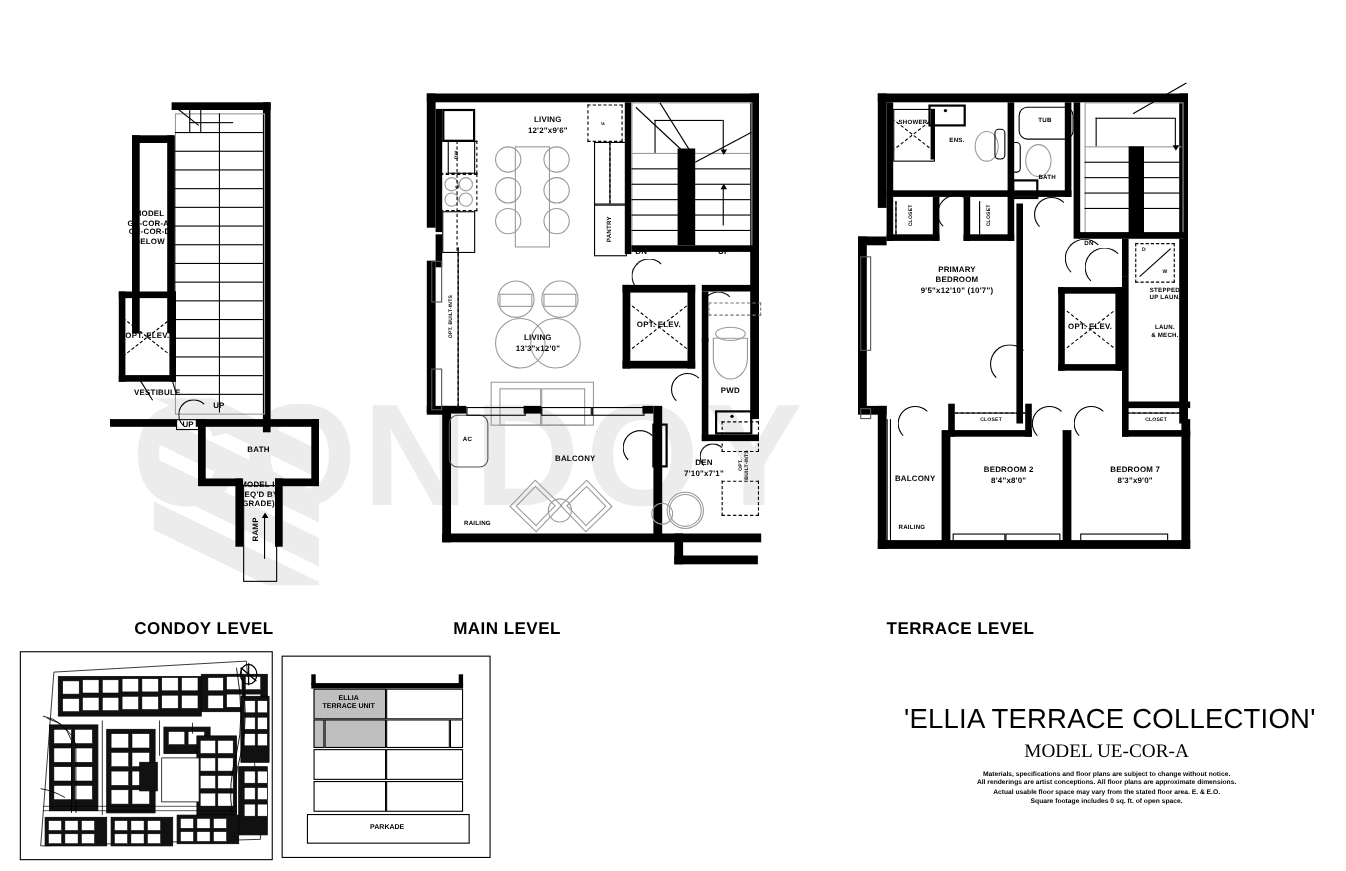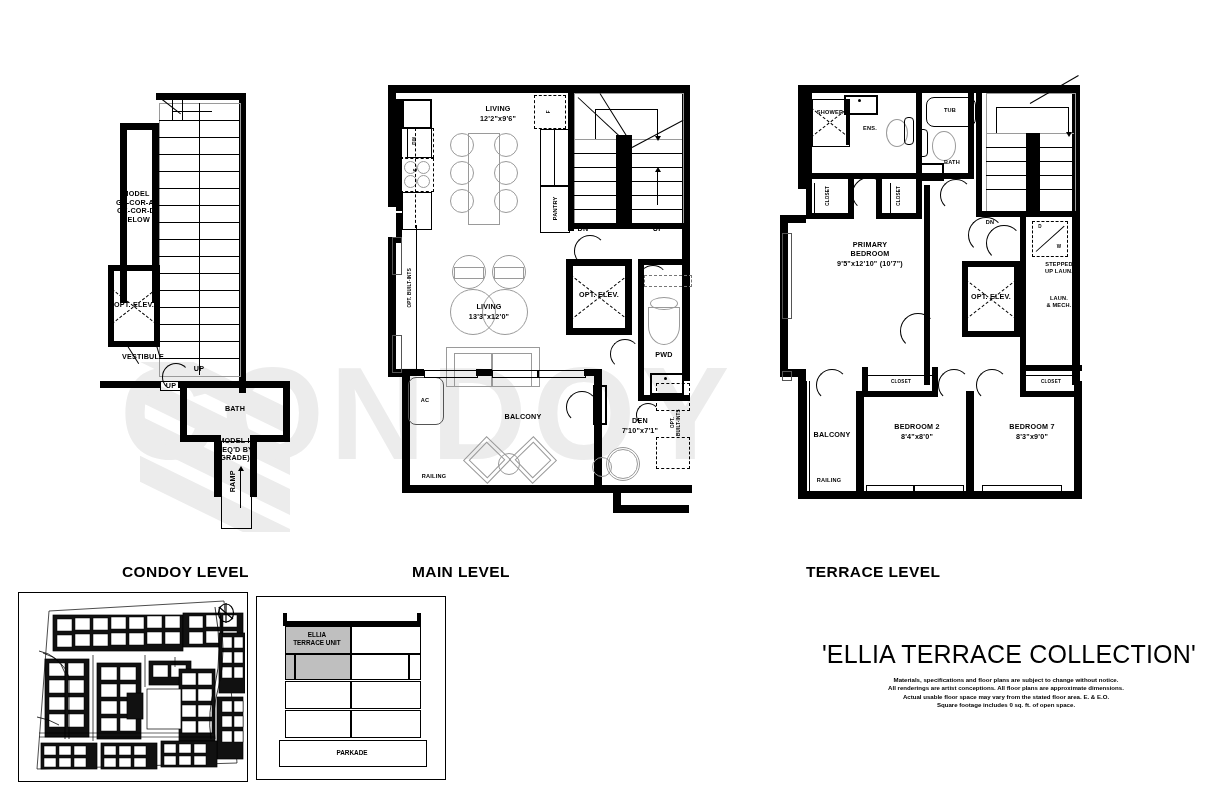--- a/index.html
+++ b/index.html
@@ -611,20 +611,21 @@
       <div class="keywhite" style="left:6px;top:97px;width:64px;height:26px;"></div>
       <div class="keywhite" style="left:72px;top:97px;width:68px;height:26px;"></div>
 
       <div class="keywhite" style="left:0px;top:127px;width:146px;height:25px;"></div>
       <div class="keylbl" style="left:0px;top:136px;width:146px;">PARKADE</div>
     </div>
   </div>
 
   <div class="titleblock">
     <div class="t1">'ELLIA TERRACE COLLECTION'</div>
+    <div class="t2">MODEL UE-COR-A</div>
     <div class="fine">
       <div>Materials, specifications and floor plans are subject to change without notice.</div>
       <div>All renderings are artist conceptions. All floor plans are approximate dimensions.</div>
       <div>Actual usable floor space may vary from the stated floor area. E. &amp; E.O.</div>
       <div>Square footage includes 0 sq. ft. of open space.</div>
     </div>
   </div>
 
 </div>
 

